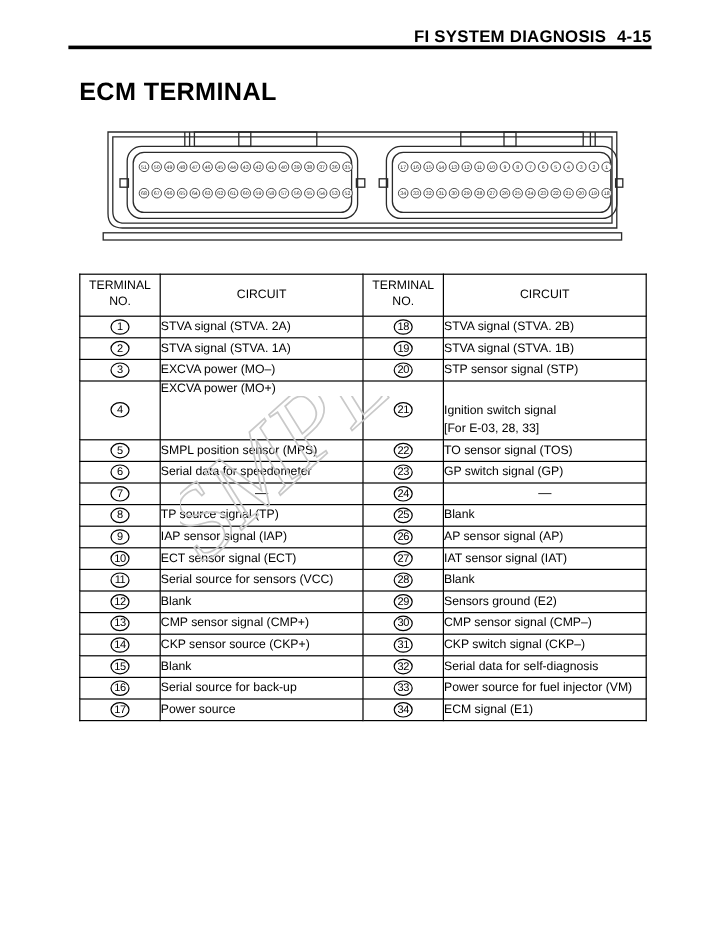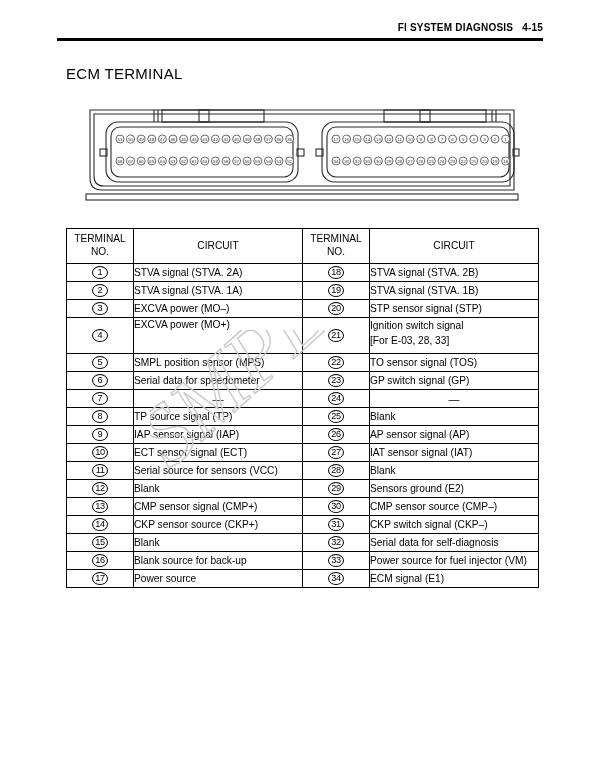--- a/index.html
+++ b/index.html
@@ -21,21 +21,21 @@
     position: absolute;
     left: 0;
     top: 0;
     width: 600px;
     height: 46px;
   }
   .header-text {
     position: absolute;
     right: 57px;
     top: 22px;
-    font-size: 10px;
+    font-size: 14px;
     font-weight: bold;
     letter-spacing: 0.2px;
     white-space: nowrap;
   }
   .header-text .pageno {
     margin-left: 9px;
   }
   .header-rule {
     position: absolute;
     left: 57px;
@@ -43,22 +43,22 @@
     width: 486px;
     height: 2.5px;
     background: #000;
   }
 
   
   .doc-title {
     position: absolute;
     left: 66px;
     top: 65px;
-    font-size: 15px;
-    font-weight: normal;
+    font-size: 21px;
+    font-weight: bold;
     letter-spacing: 0.3px;
   }
 
   
   .connector-wrap {
     position: absolute;
     left: 84px;
     top: 106px;
     width: 436px;
     height: 98px;
@@ -109,20 +109,21 @@
   .row-tall .cell-no,
   .row-tall .cell-ckt {
     height: 34px;
   }
   .row-tall .cell-ckt {
     vertical-align: top;
     padding-top: 1px;
   }
   .two-line {
     line-height: 1.45;
+    margin-top: 17px;
   }
 
   .pin {
     display: inline-block;
     font-size: 9.2px;
     line-height: 11px;
     min-width: 11px;
     height: 11px;
     border: 1px solid #000;
     border-radius: 50%;
@@ -437,37 +438,37 @@
       <tr>
         <td class="cell-no"><span class="pin w2">12</span></td>
         <td class="cell-ckt">Blank</td>
         <td class="cell-no"><span class="pin w2">29</span></td>
         <td class="cell-ckt">Sensors ground (E2)</td>
       </tr>
       <tr>
         <td class="cell-no"><span class="pin w2">13</span></td>
         <td class="cell-ckt">CMP sensor signal (CMP+)</td>
         <td class="cell-no"><span class="pin w2">30</span></td>
-        <td class="cell-ckt">CMP sensor source (CMP–)</td>
+        <td class="cell-ckt">CMP sensor signal (CMP–)</td>
       </tr>
       <tr>
         <td class="cell-no"><span class="pin w2">14</span></td>
         <td class="cell-ckt">CKP sensor source (CKP+)</td>
         <td class="cell-no"><span class="pin w2">31</span></td>
         <td class="cell-ckt">CKP switch signal (CKP–)</td>
       </tr>
       <tr>
         <td class="cell-no"><span class="pin w2">15</span></td>
         <td class="cell-ckt">Blank</td>
         <td class="cell-no"><span class="pin w2">32</span></td>
         <td class="cell-ckt">Serial data for self-diagnosis</td>
       </tr>
       <tr>
         <td class="cell-no"><span class="pin w2">16</span></td>
-        <td class="cell-ckt">Blank source for back-up</td>
+        <td class="cell-ckt">Serial source for back-up</td>
         <td class="cell-no"><span class="pin w2">33</span></td>
         <td class="cell-ckt">Power source for fuel injector (VM)</td>
       </tr>
       <tr>
         <td class="cell-no"><span class="pin w2">17</span></td>
         <td class="cell-ckt">Power source</td>
         <td class="cell-no"><span class="pin w2">34</span></td>
         <td class="cell-ckt">ECM signal (E1)</td>
       </tr>
     </tbody>

